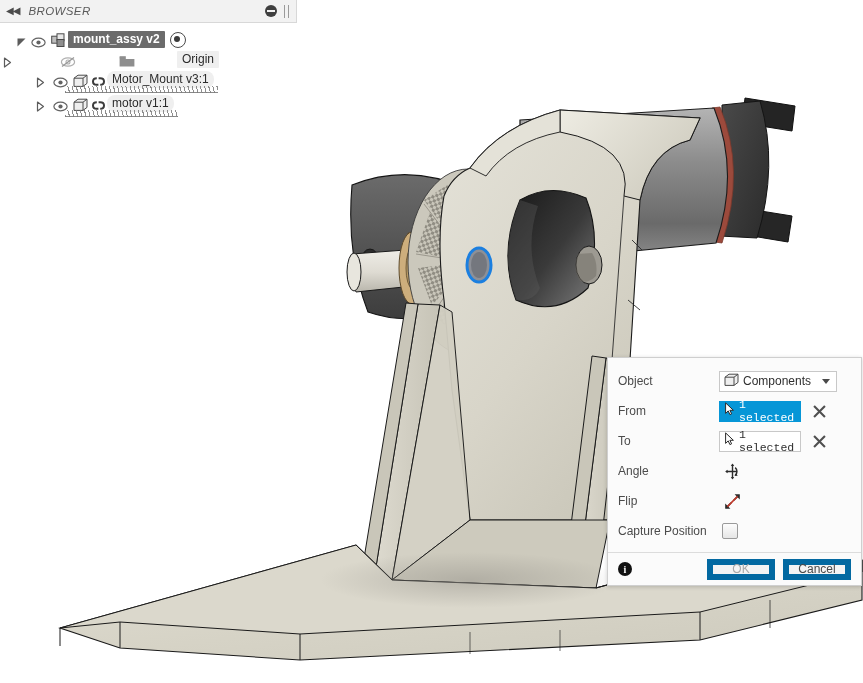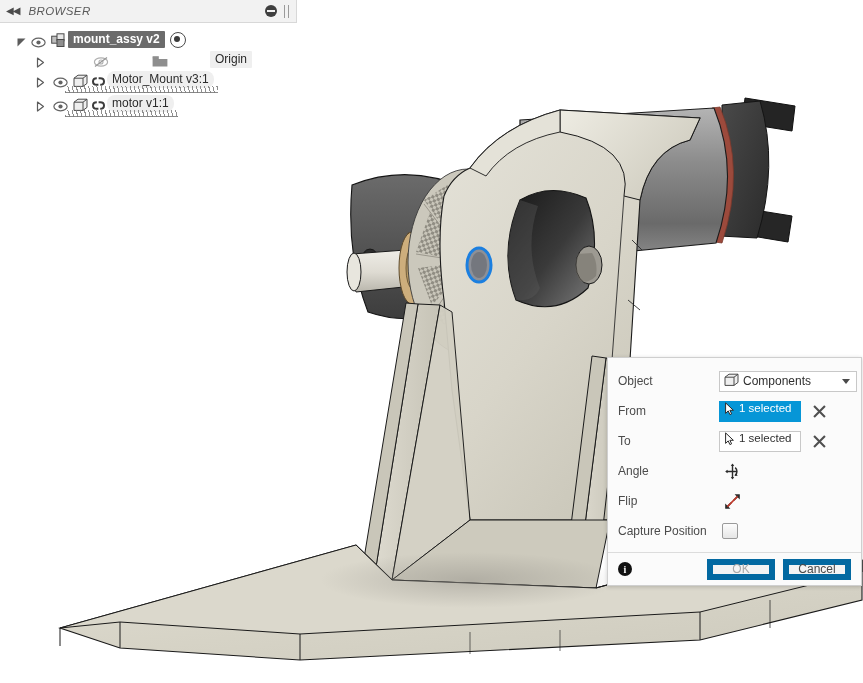--- a/index.html
+++ b/index.html
@@ -97,29 +97,29 @@
     width:12px;height:12px;border-radius:50%;background:#3f3f3f;position:relative;margin-right:11px;flex:none;
   }
   .dlg-min::after{content:"";position:absolute;left:2px;right:2px;top:5px;height:2px;background:#f1f1f1;}
   #dlg-title{color:#5f5f5f;font-size:11.5px;letter-spacing:.35px;}
   #dlg-body{padding:8px 18px 6px 10px;}
   .field-row{display:flex;align-items:center;height:30px;}
   .field-label{width:101px;flex:none;color:#4b4b4b;font-size:12px;}
   .ctl{display:flex;align-items:center;}
 
   .dropdown{
-    width:138px;height:21px;border:1px solid #c8c8c8;background:#fff;
+    width:118px;height:21px;border:1px solid #c8c8c8;background:#fff;
     display:flex;align-items:center;padding:0 4px;box-sizing:border-box;cursor:pointer;
   }
   .dropdown .dd-text{flex:1;font-size:12px;color:#2f2f2f;padding-left:4px;}
   .caret{width:0;height:0;border-left:4px solid transparent;border-right:4px solid transparent;border-top:5px solid #4a4a4a;margin-right:2px;}
 
   .selbox{
     width:82px;height:21px;border:1px solid #c8c8c8;background:#fff;
-    display:flex;align-items:flex-start;padding:0 4px;box-sizing:border-box;cursor:pointer;
+    display:flex;align-items:center;padding:0 4px;box-sizing:border-box;cursor:pointer;font-family:Liberation Mono, monospace;
   }
   .selbox.active{background:#0696d7;border-color:#0696d7;}
   .selbox .sel-text{font-size:11.5px;color:#2f2f2f;margin-left:3px;}
   .selbox.active .sel-text{color:#ffffff;}
   .xbtn{
     margin-left:11px;width:14px;height:14px;color:#555;cursor:pointer;
     display:flex;align-items:center;justify-content:center;
   }
   .icon-btn{width:22px;height:20px;display:flex;align-items:center;justify-content:center;cursor:pointer;margin-left:2px;}
   .checkbox{
@@ -343,21 +343,21 @@
             <rect x="6" y="0.8" width="7" height="7" fill="#e8e8e8" stroke="#4a4a4a" stroke-width="1"></rect>
             <rect x="6" y="6.5" width="7" height="7" fill="#8f8f8f" stroke="#4a4a4a" stroke-width="1"></rect>
           </svg>
       </span>
       <span class="node-label">mount_assy v2</span>
       <span class="activate-dot"></span>
     </div>
 
 
 
-    <div class="tree-row" style="padding-left:33px;gap:40px;">
+    <div class="tree-row" style="gap:40px;">
       <span class="twisty">
         <svg width="9" height="11" viewBox="0 0 9 11">
             <path d="M1.5,1 L7.5,5.5 L1.5,10 Z" fill="none" stroke="#5c5c5c" stroke-width="1.2" stroke-linejoin="round"></path>
           </svg>
       </span>
       <span class="eye" style="margin-left:3px;">
         <svg width="16" height="12" viewBox="0 0 16 12">
             <ellipse cx="8" cy="6" rx="6.6" ry="4.2" fill="none" stroke="#b0b0b0" stroke-width="1.2"></ellipse>
             <circle cx="8" cy="6" r="2" fill="none" stroke="#b0b0b0" stroke-width="1.1"></circle>
             <path d="M2,10.6 L14,1.4" stroke="#9a9a9a" stroke-width="1.3"></path>

